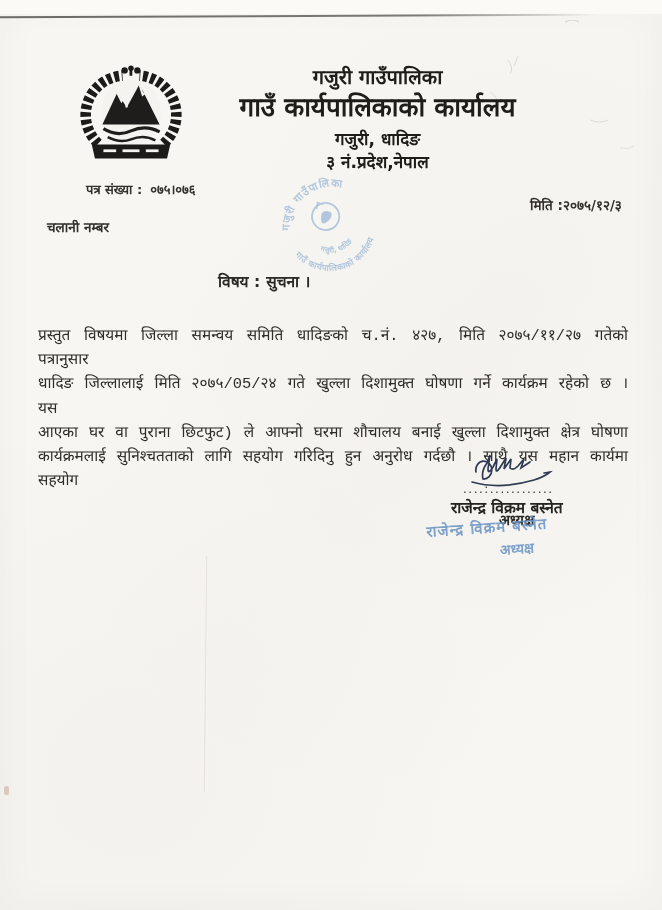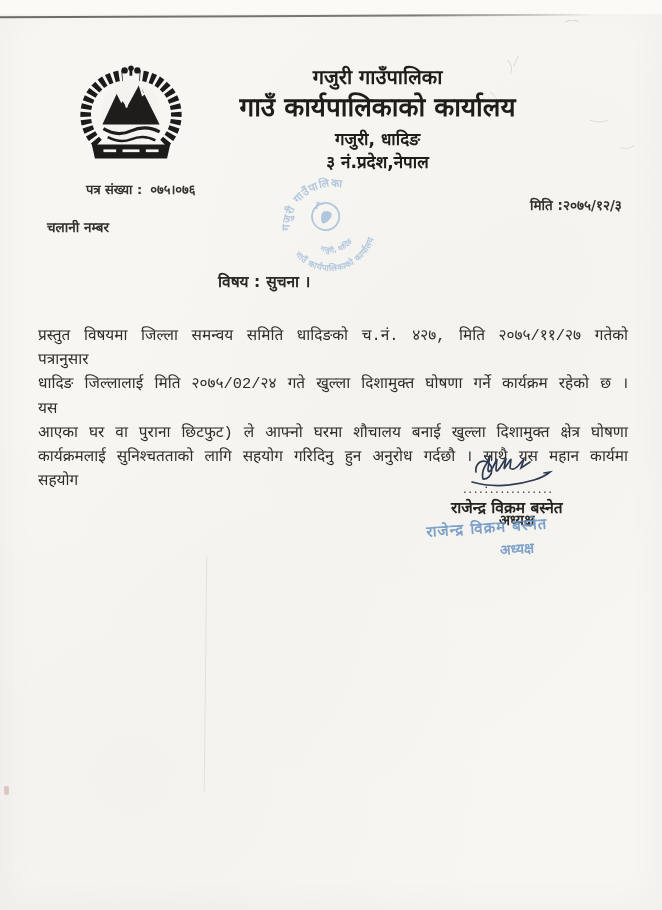--- a/index.html
+++ b/index.html
@@ -154,21 +154,21 @@
       <path d="M60,40 l4,-6 l5,5" stroke-width="1.6"></path>
     </g>
   </svg>
 
   <div class="subject-line">
     <span>विषय :</span><span class="subject-value">सुचना ।</span>
   </div>
 
   <div class="body-block">
     <div class="body-line">प्रस्तुत विषयमा जिल्ला समन्वय समिति धादिङको च.नं. ४२७, मिति २०७५/११/२७ गतेको पत्रानुसार</div>
-    <div class="body-line">धादिङ जिल्लालाई मिति २०७५/02/२४ गते खुल्ला दिशामुक्त घोषणा गर्ने कार्यक्रम रहेको छ । यस</div>
+    <div class="body-line">धादिङ जिल्लालाई मिति २०७५/05/२४ गते खुल्ला दिशामुक्त घोषणा गर्ने कार्यक्रम रहेको छ । यस</div>
     <div class="body-line">आएका घर वा पुराना छिटफुट) ले आफ्नो घरमा शौचालय बनाई खुल्ला दिशामुक्त क्षेत्र घोषणा</div>
     <div class="body-line">कार्यक्रमलाई सुनिश्चतताको लागि सहयोग गरिदिनु हुन अनुरोध गर्दछौ । साथै यस महान कार्यमा सहयोग</div>
   </div>
 
   <svg class="signature-svg" viewBox="0 0 104 42">
     <g stroke="#2f3a55" stroke-width="1.7" fill="none" stroke-linecap="round">
       <path d="M14,24 a8,9 0 1 1 7,7 M21,31 q-2,-8 4,-16 l3,-8 l-2,14 q0,6 5,-2 l4,-8 l-1,10 q0,5 5,-3 l5,-8 l-2,11 l7,-10 l-1,9 q3,3 8,-2 l6,-7 l-3,9 l9,-6"></path>
       <path d="M10,34 q28,8 62,-2 q10,-3 16,-8 l-6,1"></path>
     </g>
   </svg>

